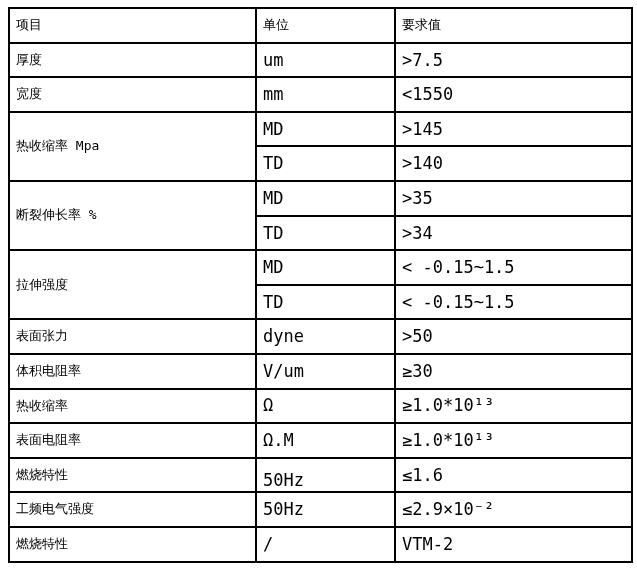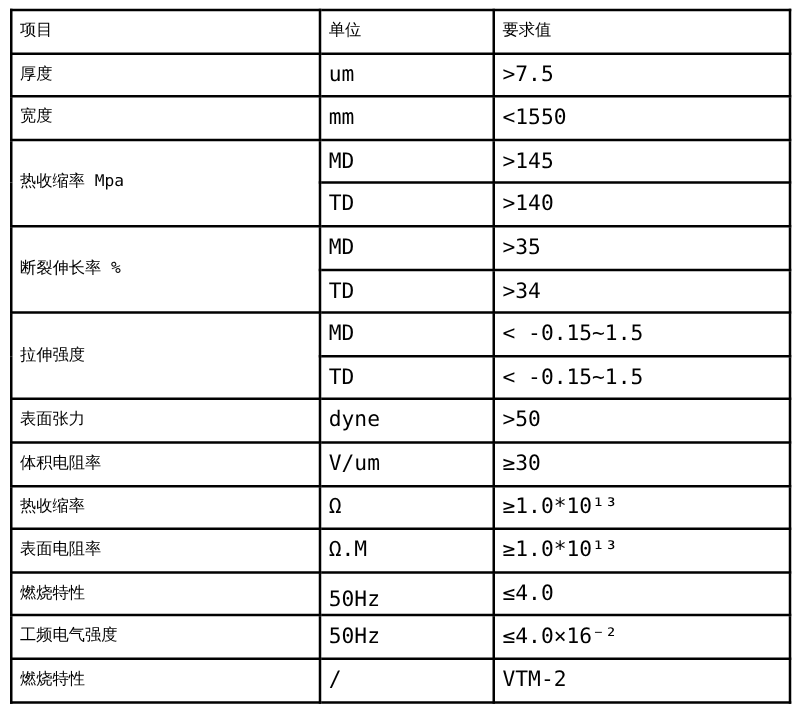--- a/index.html
+++ b/index.html
@@ -128,27 +128,27 @@
 
       <tr>
         <td class="item">表面电阻率</td>
         <td class="unit">Ω.M</td>
         <td class="value">≥1.0*10¹³</td>
       </tr>
 
       <tr>
         <td class="item">燃烧特性</td>
         <td class="unit low">50Hz</td>
-        <td class="value">≤4.0</td>
+        <td class="value">≤1.6</td>
       </tr>
 
       <tr>
         <td class="item">工频电气强度</td>
         <td class="unit">50Hz</td>
-        <td class="value">≤4.0×16⁻²</td>
+        <td class="value">≤2.9×10⁻²</td>
       </tr>
 
       <tr>
         <td class="item">燃烧特性</td>
         <td class="unit">/</td>
         <td class="value">VTM-2</td>
       </tr>
     </tbody>
   </table>
 </div>

